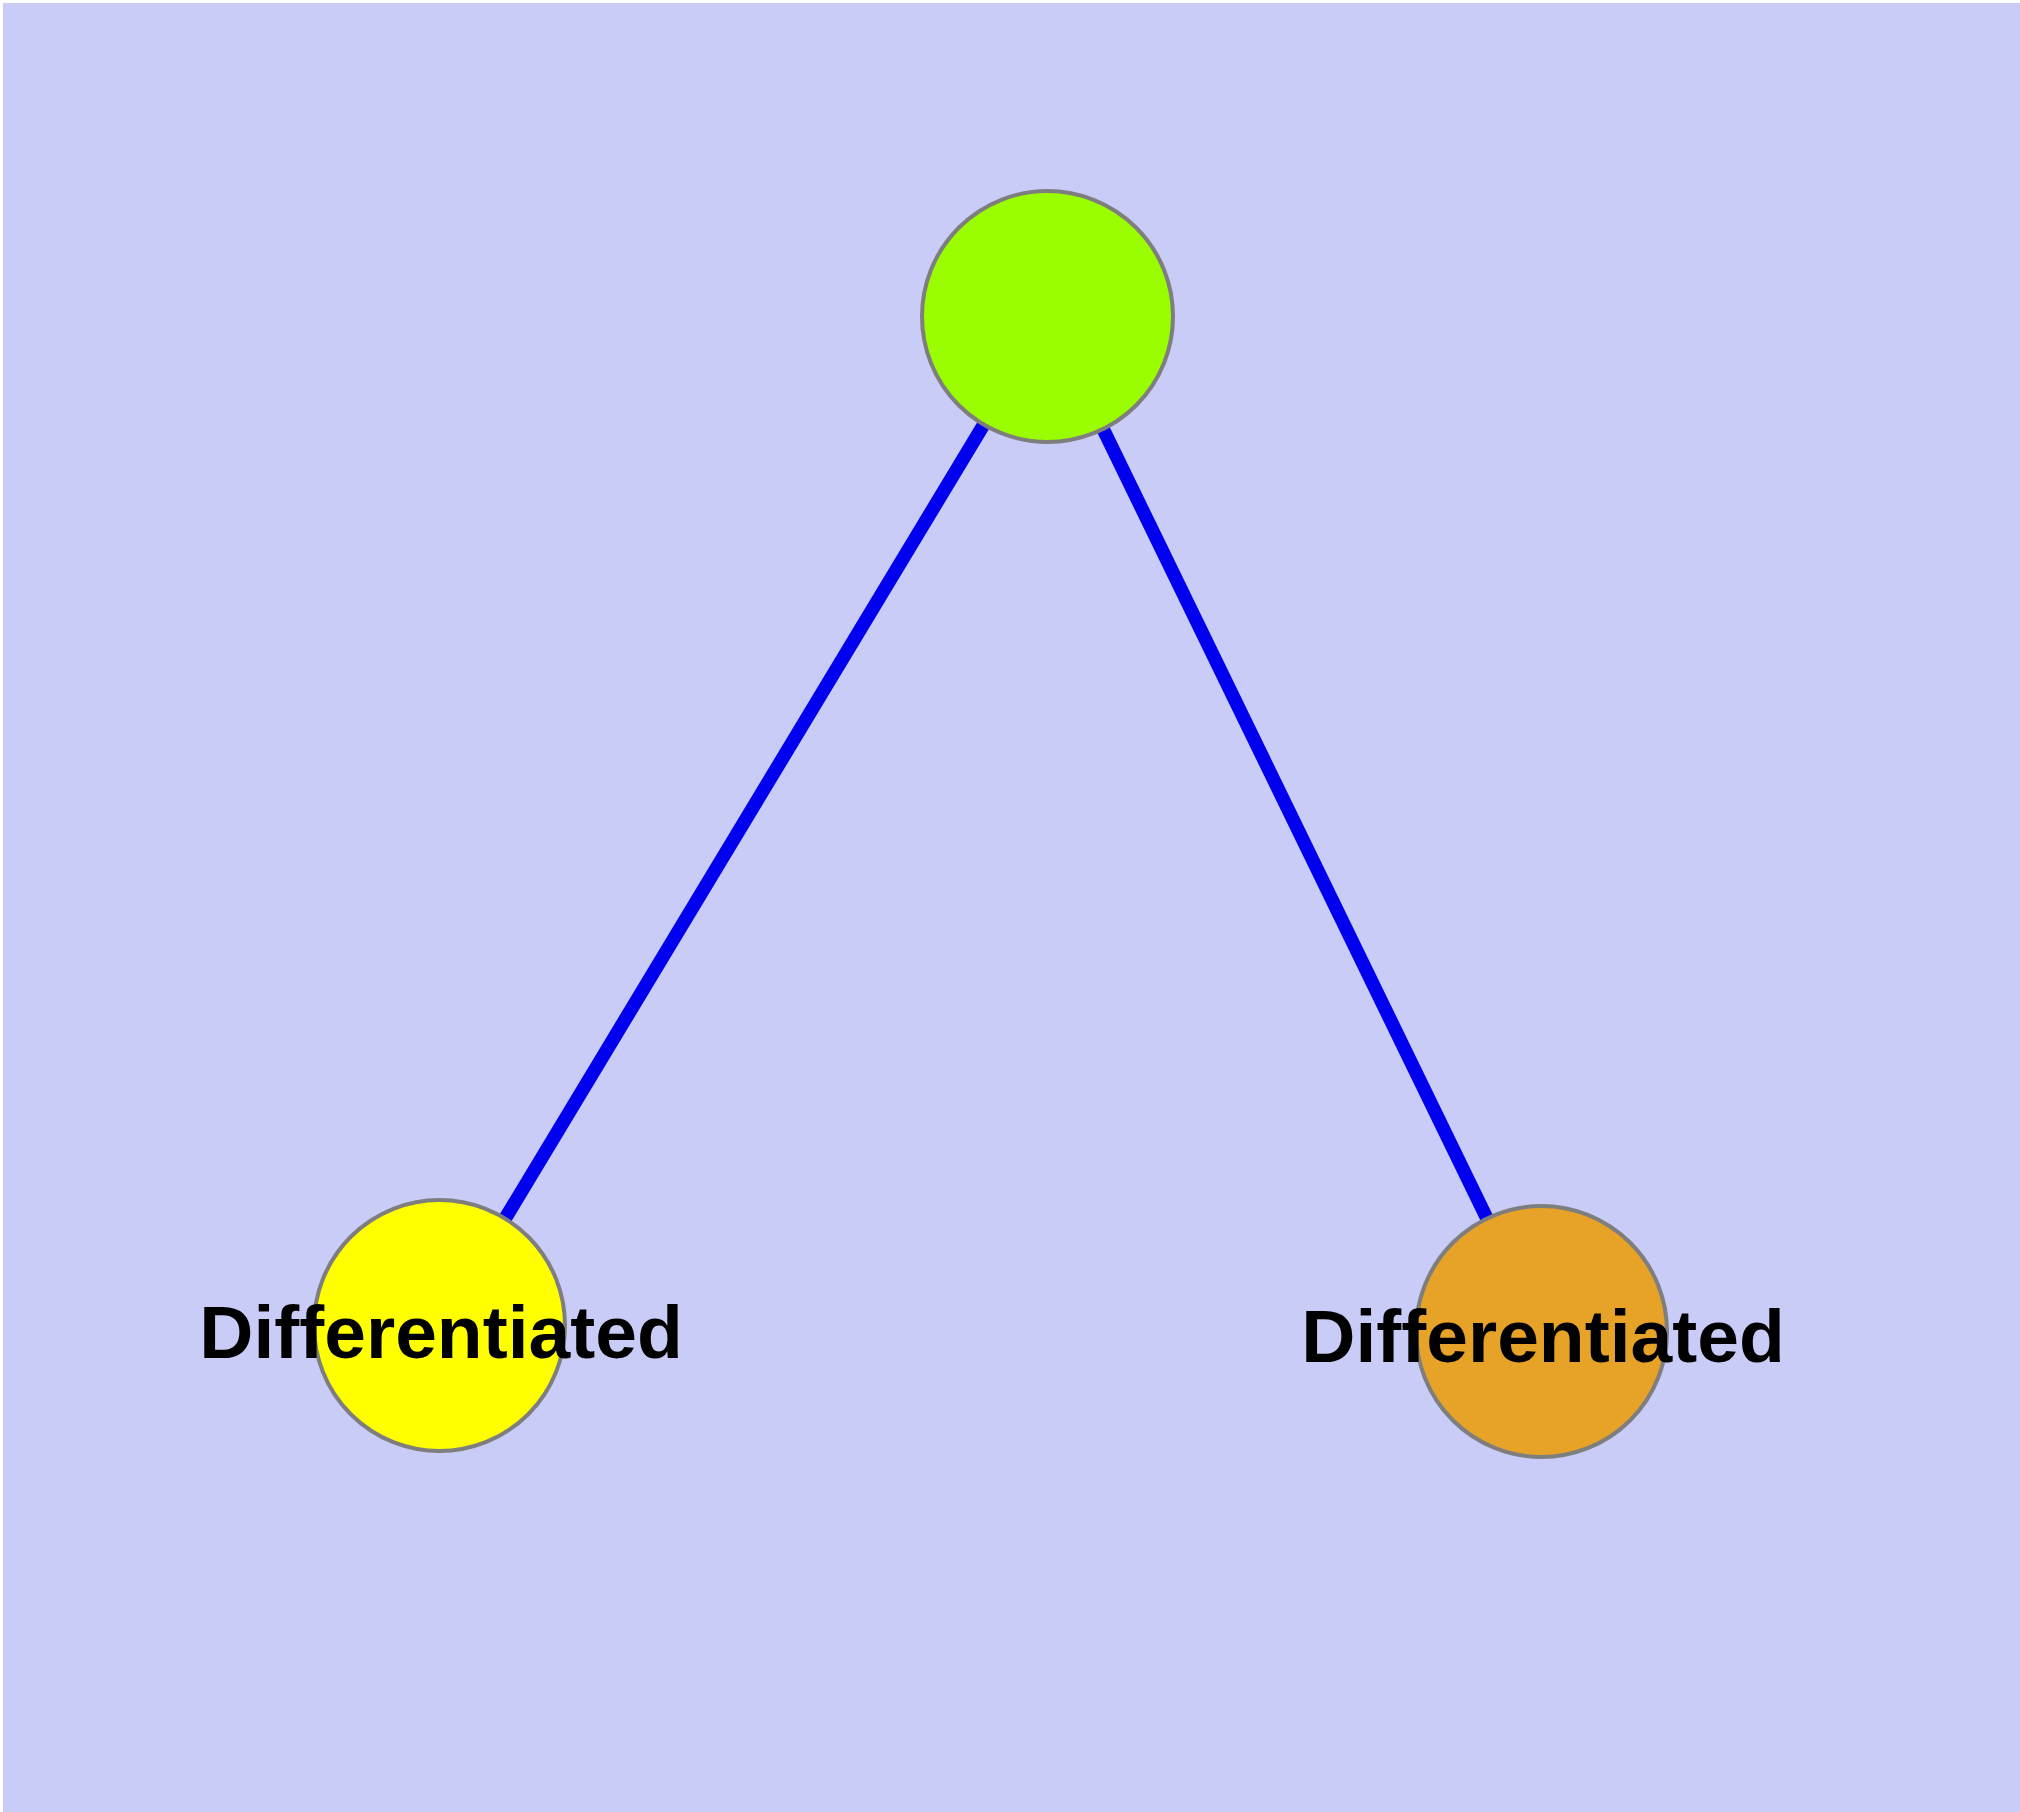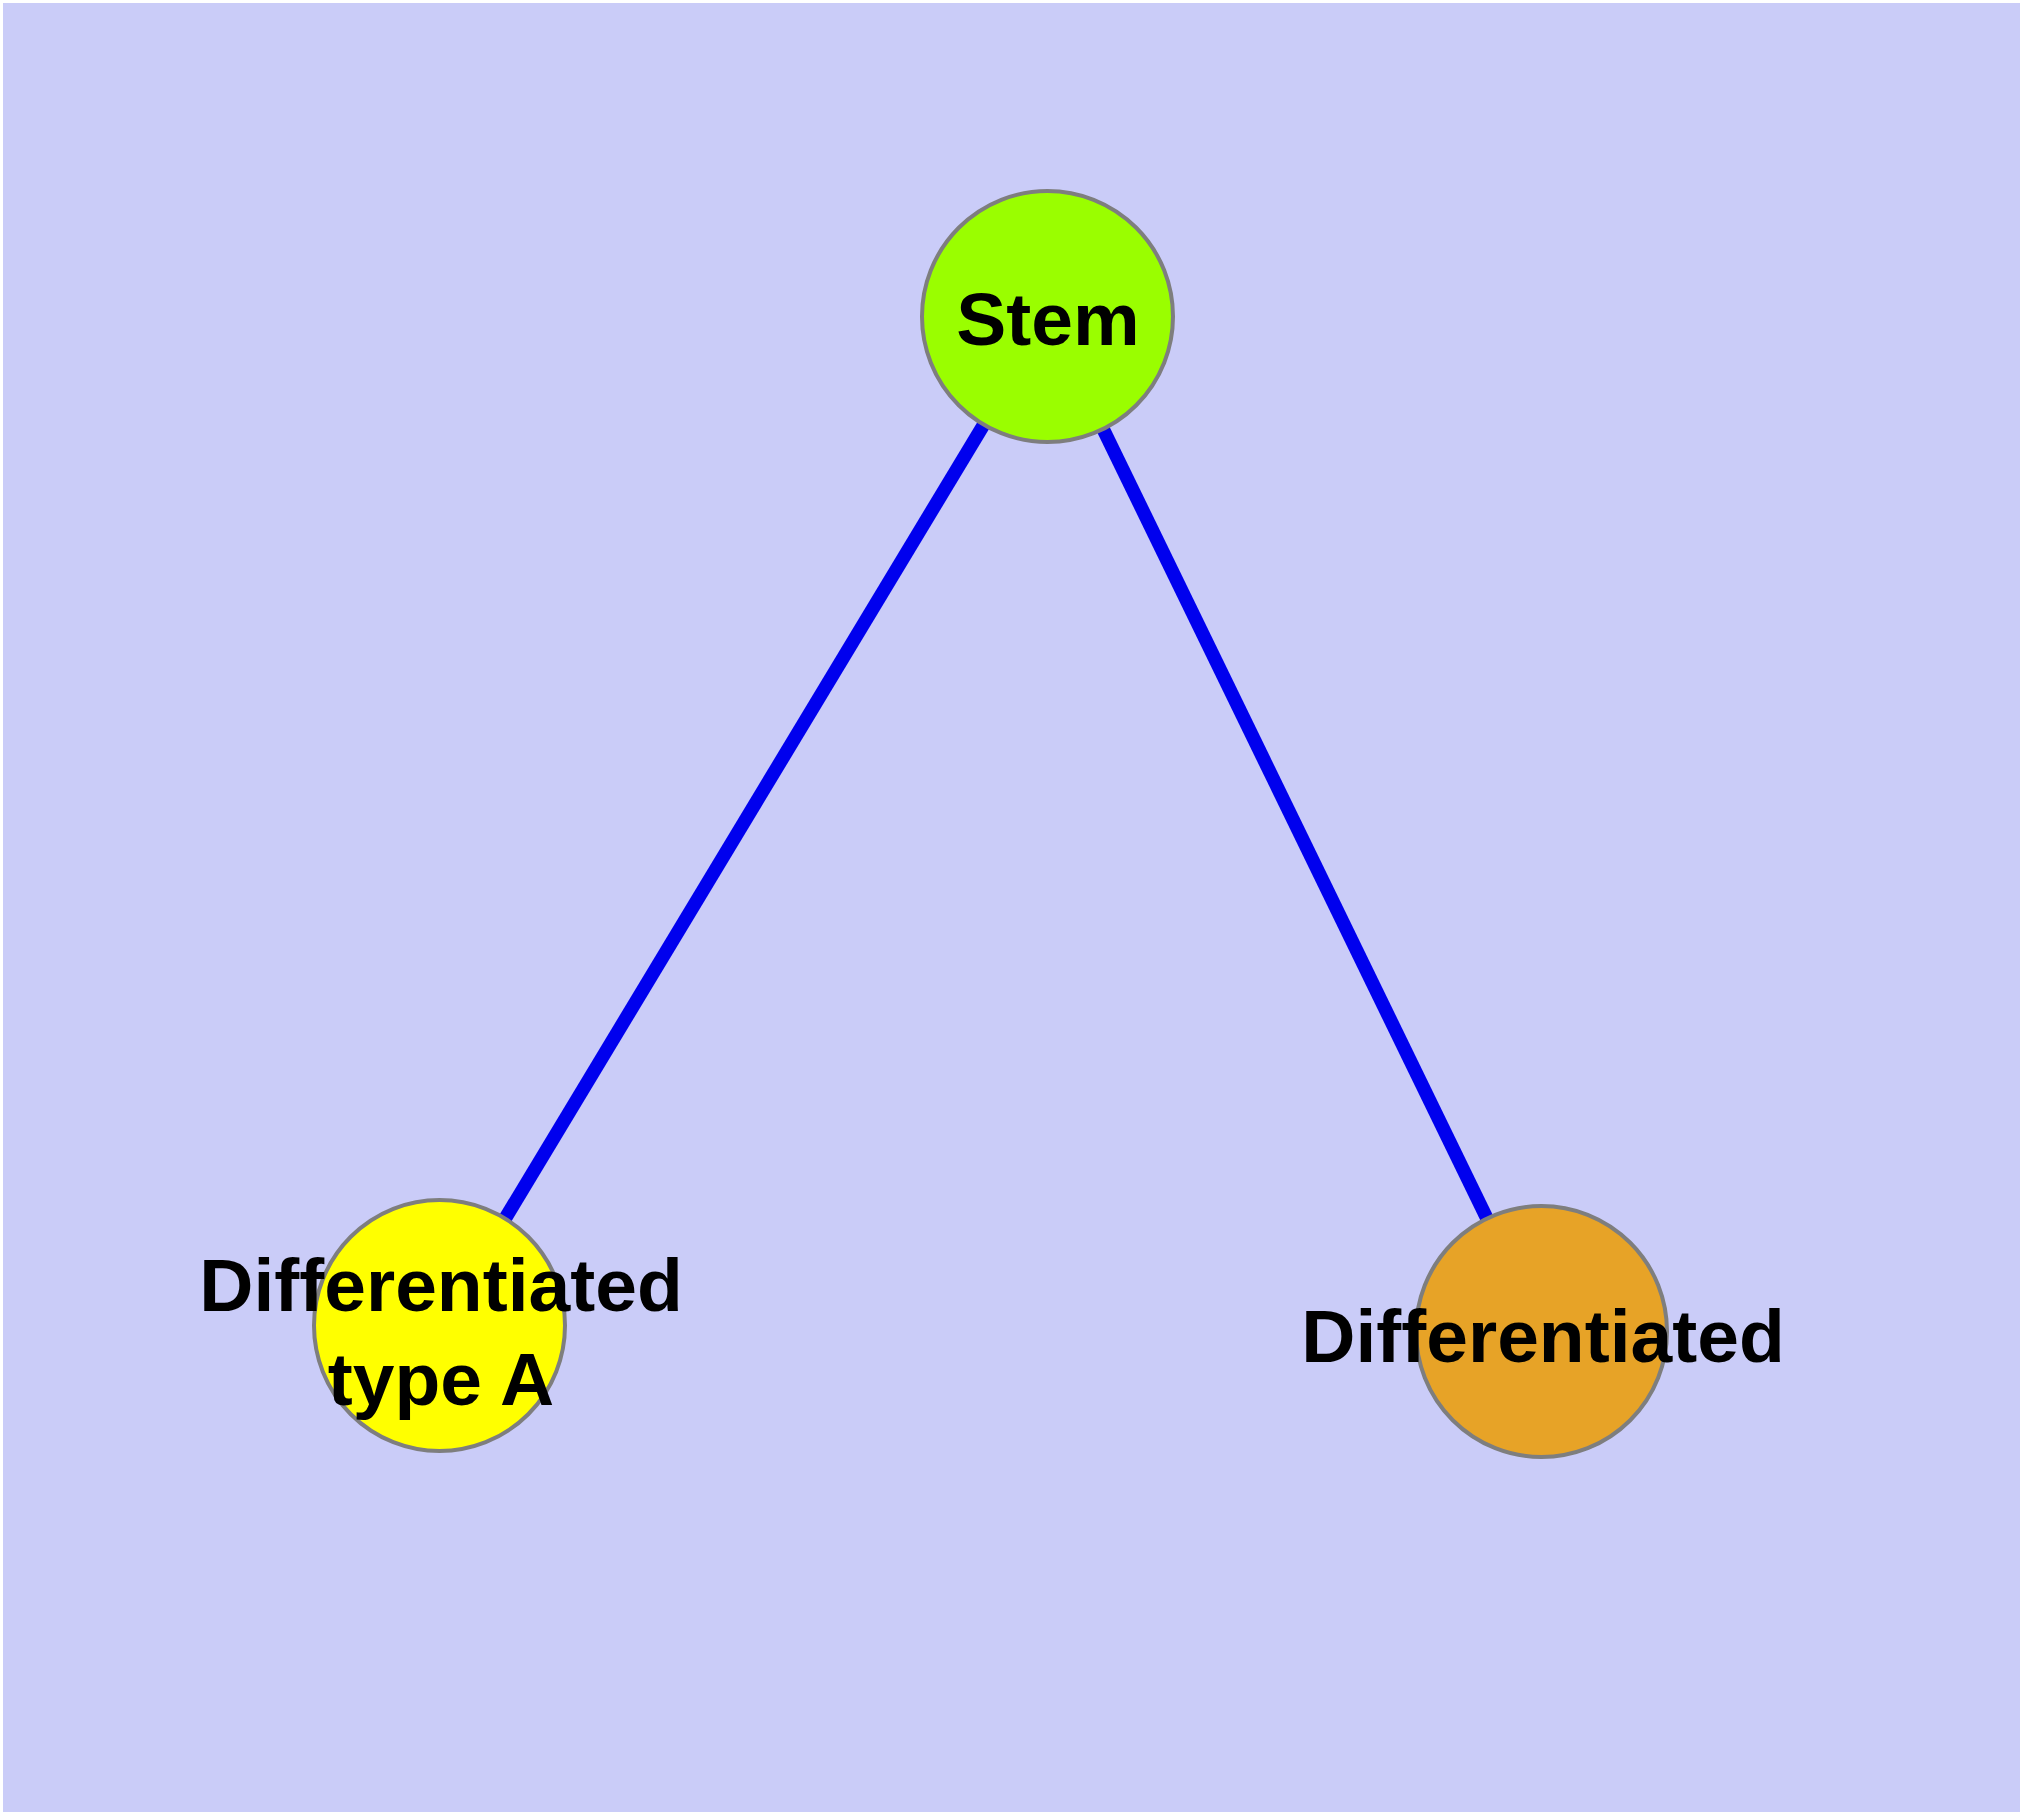--- a/index.html
+++ b/index.html
@@ -68,25 +68,23 @@
 
   <svg class="edges" viewBox="0 0 2384 2138" xmlns="http://www.w3.org/2000/svg">
     <line x1="1237" y1="374" x2="519" y2="1565"></line>
     <line x1="1237" y1="374" x2="1819" y2="1571"></line>
   </svg>
 
   <div class="node node-stem"></div>
   <div class="node node-type-a"></div>
   <div class="node node-type-b"></div>
 
-  <div class="label label-stem">Stem</div>
 
   <div class="label label-type-a">
     <div>Differentiated</div>
-    <div>type A</div>
   </div>
 
   <div class="label label-type-b">
     <div>Differentiated</div>
   </div>
 
   <div class="white-edge-top"></div>
   <div class="white-edge-left"></div>
 
 </div>

